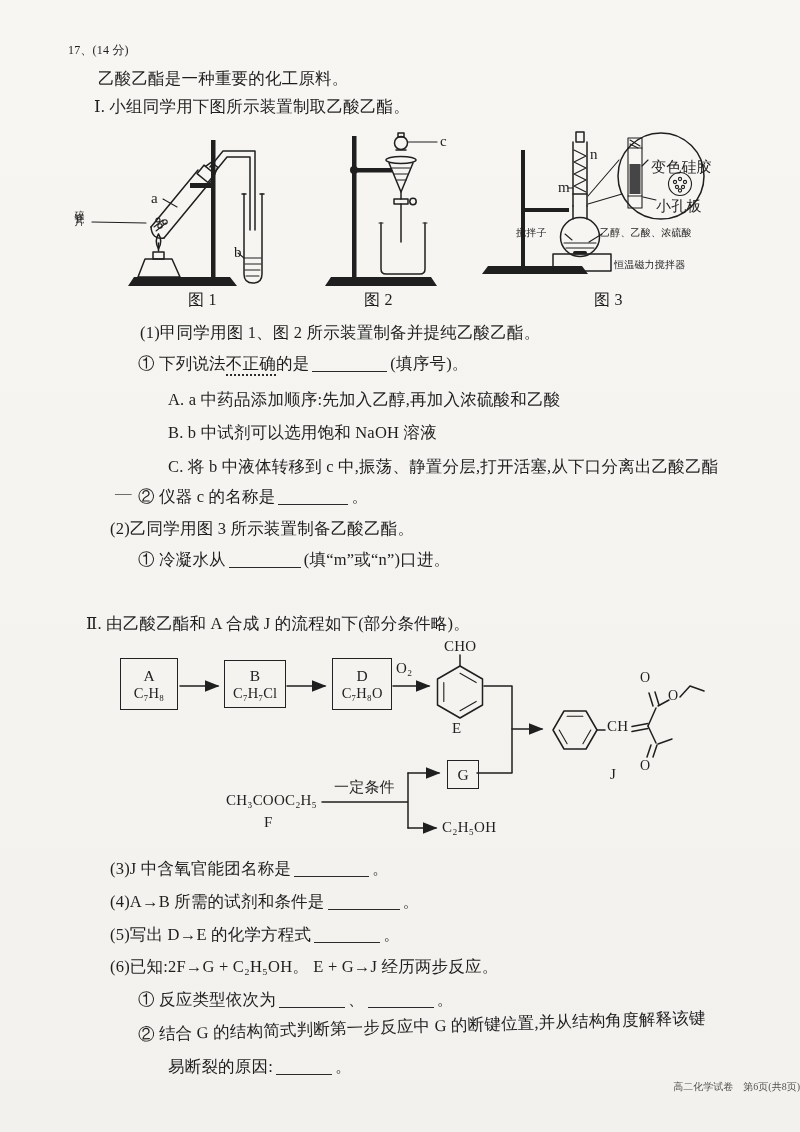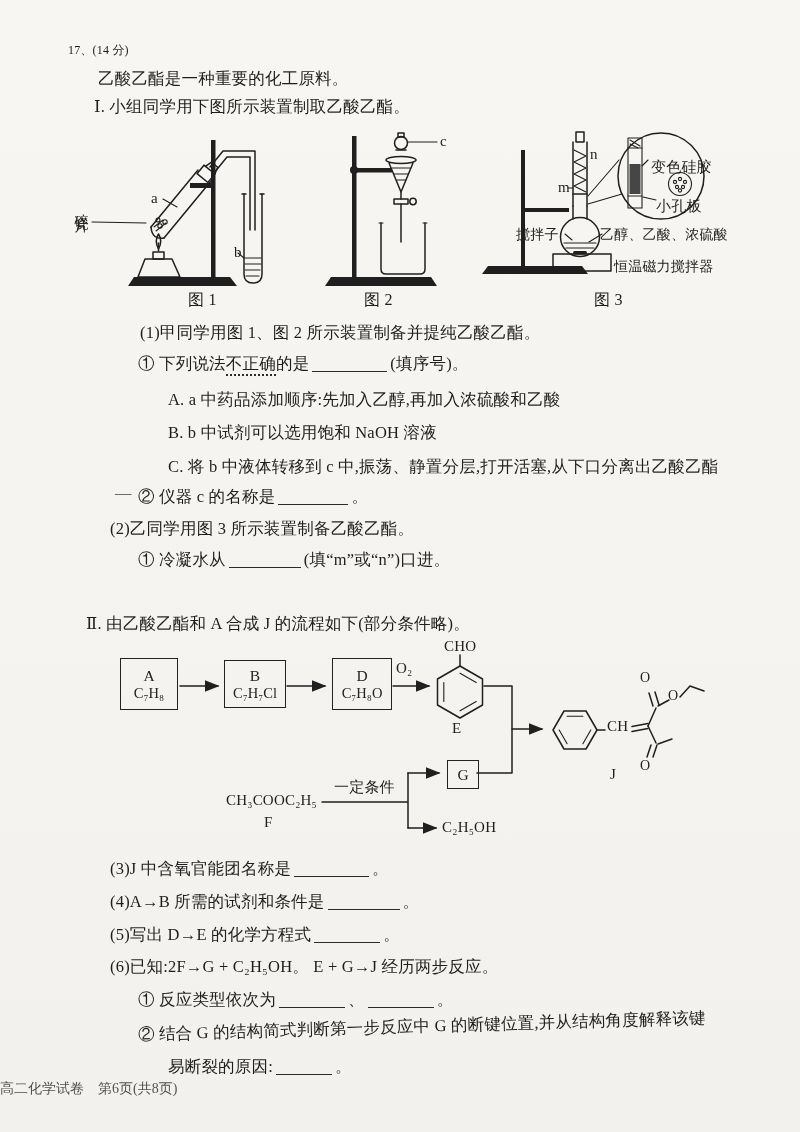--- a/index.html
+++ b/index.html
@@ -1,37 +1,37 @@
 <!DOCTYPE html>
 <html><head>
 <meta charset="utf-8">
 <style>
   html,body{margin:0;padding:0;}
   body{width:800px;height:1132px;position:relative;overflow:hidden;
        font-family:"Liberation Serif","DejaVu Serif",serif;color:#222;}
   .page{position:absolute;inset:0;background:linear-gradient(180deg,#f7f6f3 0%,#f4f3ef 60%,#f2f1ed 100%);}
   .line{position:absolute;white-space:nowrap;font-size:16.5px;color:#1e1e1e;letter-spacing:.2px;}
-  .sm{font-size:14px;}
+  .sm{font-size:10px;}
   .xs{font-size:15px;}
   .chem{font-size:15px;}
   .blank{display:inline-block;border-bottom:1.3px solid #2a2a2a;height:15px;vertical-align:-3px;margin:0 3px;}
   .w52{width:52px}.w56{width:56px}.w66{width:66px}.w70{width:70px}.w72{width:72px}.w75{width:75px}
   .emph{border-bottom:2.6px dotted #2a2a2a;padding-bottom:1px;}
   .vtext{writing-mode:vertical-rl;letter-spacing:3px;}
   .cap{font-size:16px;}
   svg{position:absolute;overflow:visible;}
   svg *{vector-effect:non-scaling-stroke;}
   .ink{stroke:#1f1f1f;fill:none;stroke-width:1.5;stroke-linecap:round;stroke-linejoin:round;}
   .thin{stroke-width:1.1;}
   .fill{fill:#1f1f1f;stroke:none;}
   .box{position:absolute;border:1.6px solid #222;display:flex;flex-direction:column;
        align-items:center;justify-content:center;line-height:1.15;background:transparent;}
   .box .bl{font-size:15.5px;} .box .bf{font-size:14.5px;}
   .skew{transform:rotate(-1.7deg);transform-origin:left center;}
-  .footer{position:absolute;left:0;right:0;text-align:left;font-size:14px;color:#3a3a3a;opacity:.88;}
+  .footer{position:absolute;left:0;right:0;text-align:right;font-size:10px;color:#3a3a3a;opacity:.88;}
 </style>
 </head>
 <body>
 
 <div class="page">
 
   <div class="line" style="left:68px;top:42px;font-size:12px;"><span>17、(14 分)</span></div>
   <div class="line" style="left:98px;top:68px;"><span>乙酸乙酯是一种重要的化工原料。</span></div>
   <div class="line" style="left:94px;top:96px;"><span>Ⅰ. 小组同学用下图所示装置制取乙酸乙酯。</span></div>
 

